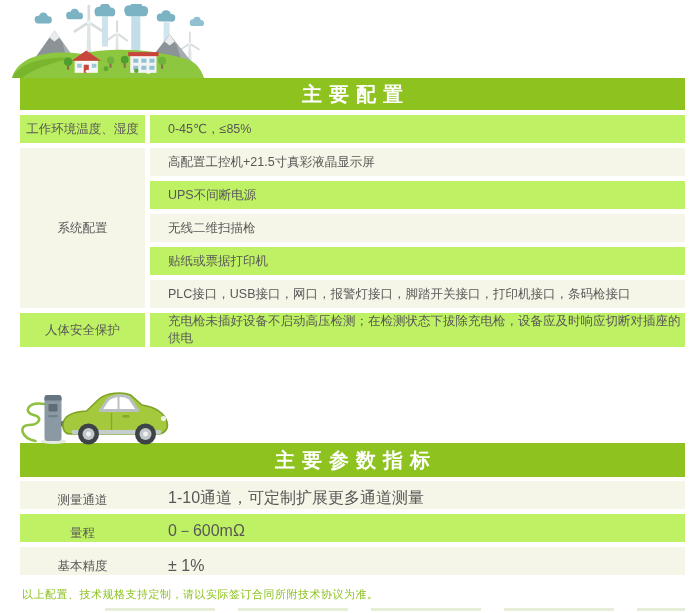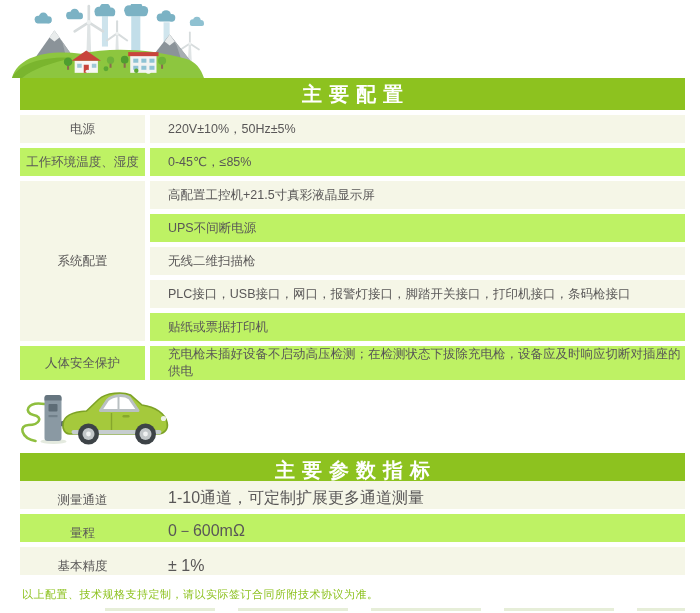--- a/index.html
+++ b/index.html
@@ -10,21 +10,21 @@
   }
   .page{position:relative;width:700px;height:613px;background:#fff;border-radius:22px;}
 
   
   .banner{
     position:absolute;left:20px;width:665px;background:#8dc21f;color:#ffffff;
     display:flex;align-items:center;justify-content:center;
     font-size:20px;font-weight:bold;letter-spacing:7px;text-indent:7px;
   }
   #banner-config{top:78px;height:32px;}
-  #banner-params{top:453px;height:34px;z-index:1;}
+  #banner-params{top:443px;height:34px;z-index:1;}
 
   
   .tbl{position:absolute;left:20px;width:665px;display:flex;flex-direction:column;gap:5px;}
   #config-table{top:115px;}
   #params-table{top:481px;z-index:2;}
   .row{display:flex;gap:5px;}
   .cell-label{
     flex:0 0 125px;display:flex;align-items:center;justify-content:center;
     font-size:12.5px;color:#595757;text-align:center;min-height:28px;
   }
@@ -183,38 +183,34 @@
         </g>
     </g>
   </svg>
 
   <div class="banner" id="banner-config">
     <span>主要配置</span>
   </div>
 
   <div class="tbl" id="config-table">
 
-    <div class="row">
-      <div class="cell-label bg-light">电源</div>
-      <div class="cell-value bg-light">220V±10%，50Hz±5%</div>
-    </div>
 
     <div class="row">
       <div class="cell-label bg-dark">工作环境温度、湿度</div>
       <div class="cell-value bg-dark">0-45℃，≤85%</div>
     </div>
 
     <div class="row">
       <div class="cell-label bg-light">系统配置</div>
       <div class="group-values">
         <div class="cell-value bg-light">高配置工控机+21.5寸真彩液晶显示屏</div>
         <div class="cell-value bg-dark">UPS不间断电源</div>
         <div class="cell-value bg-light">无线二维扫描枪</div>
+        <div class="cell-value bg-dark">贴纸或票据打印机</div>
         <div class="cell-value bg-light">PLC接口，USB接口，网口，报警灯接口，脚踏开关接口，打印机接口，条码枪接口</div>
-        <div class="cell-value bg-dark">贴纸或票据打印机</div>
       </div>
     </div>
 
     <div class="row row-tall">
       <div class="cell-label bg-dark">人体安全保护</div>
       <div class="cell-value bg-dark">充电枪未插好设备不启动高压检测；在检测状态下拔除充电枪，设备应及时响应切断对插座的供电</div>
     </div>
 
   </div>
 

